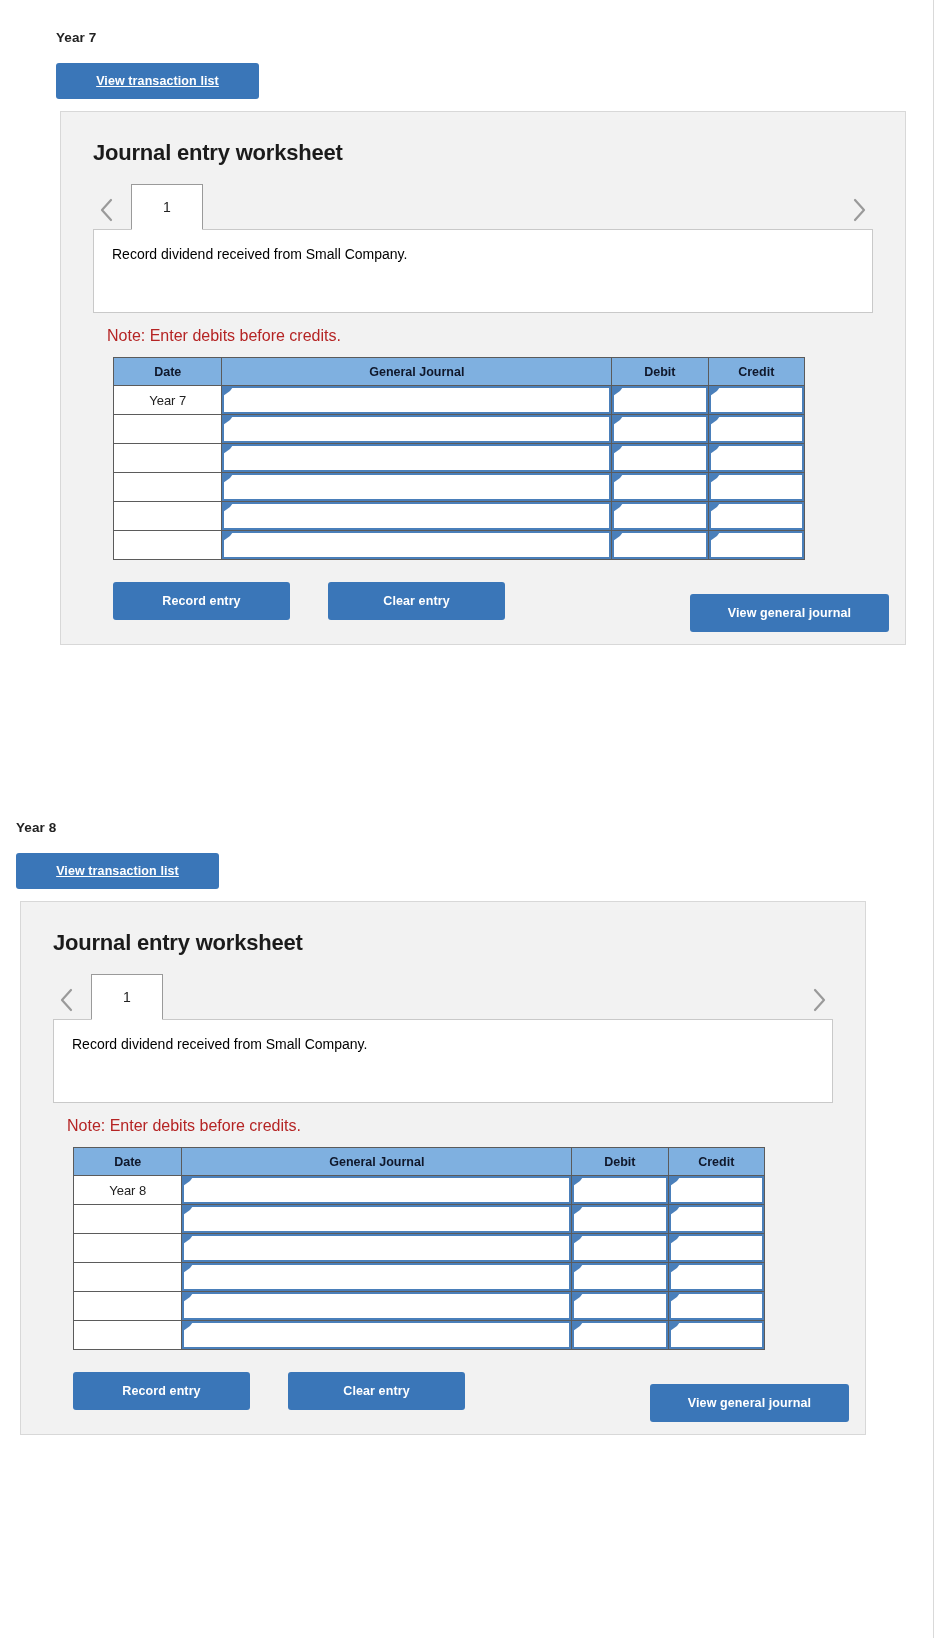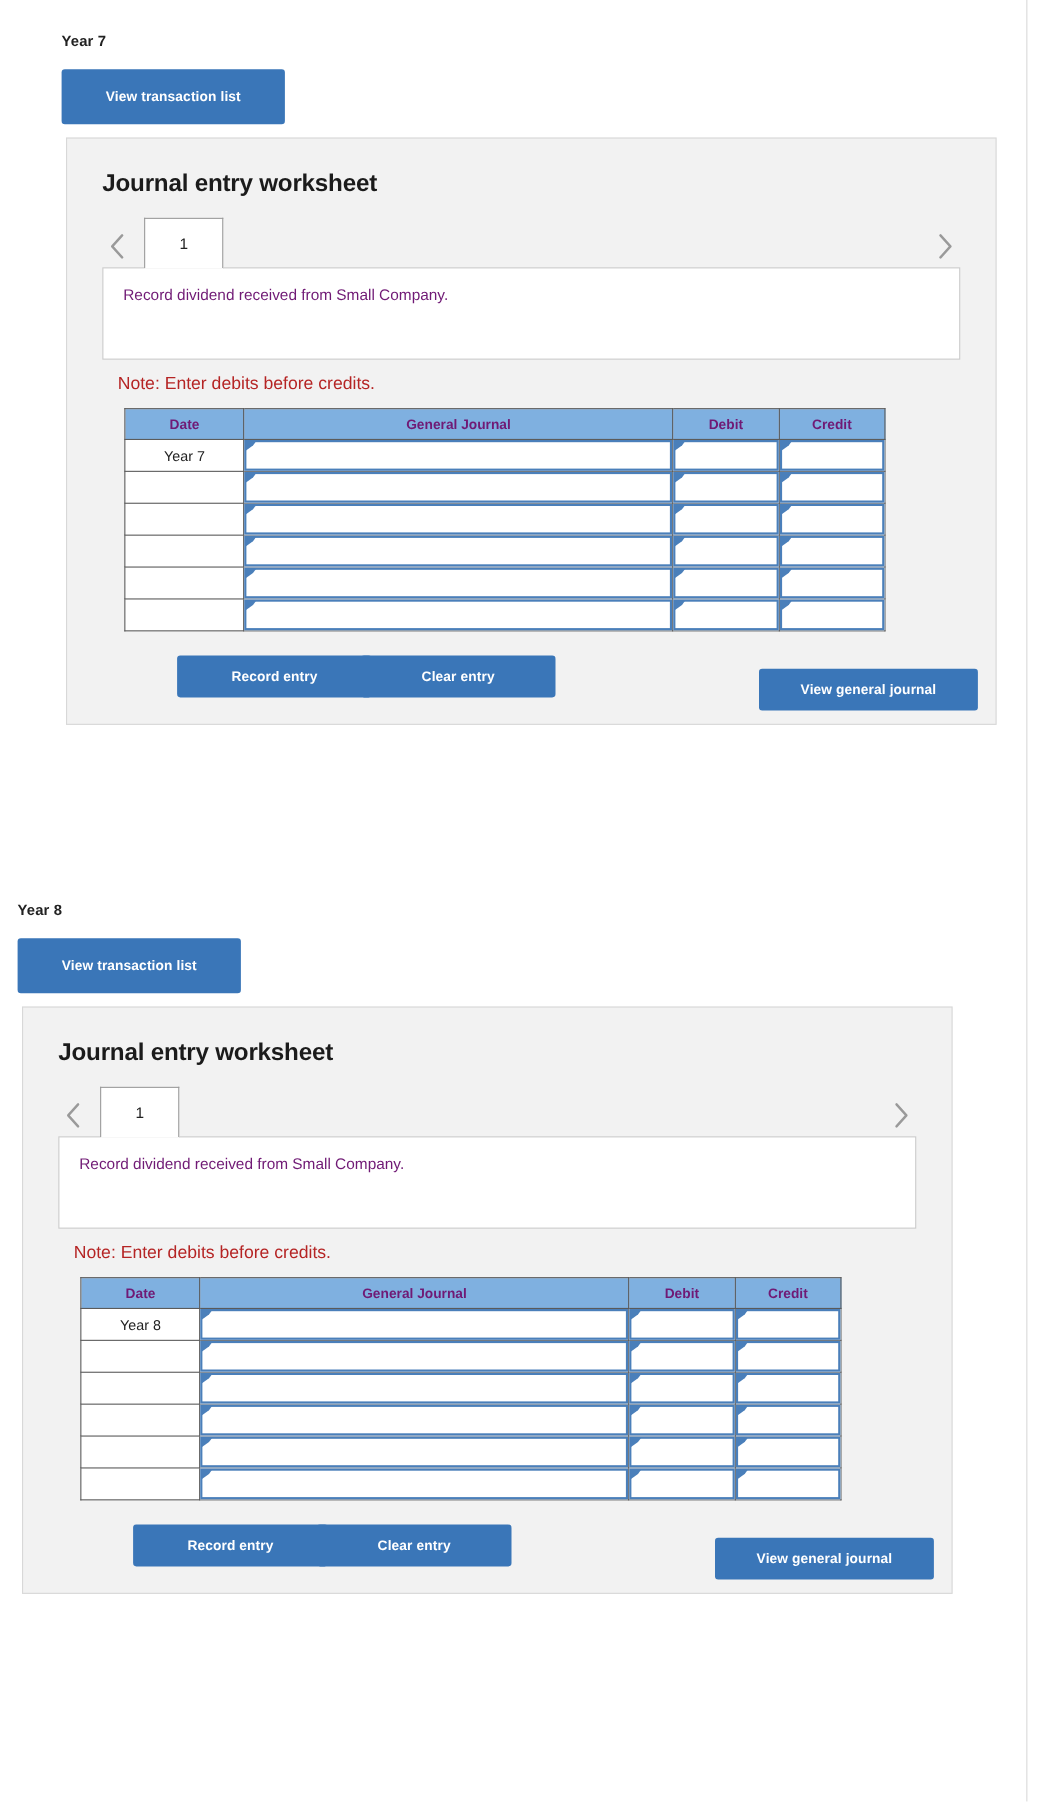--- a/index.html
+++ b/index.html
@@ -47,22 +47,23 @@
     font-size: 12.5px;
     font-weight: bold;
     letter-spacing: 0.1px;
     cursor: pointer;
     padding: 0 12px;
     white-space: nowrap;
   }
 
   .btn-view-transactions {
     margin: 18px 0 0 16px;
-    height: 50px;
+    height: 36px;
     min-width: 203px;
+    text-decoration: underline;
   }
 
   .panel {
     margin: 12px 0 0 20px;
     width: 846px;
     background: #f2f2f2;
     border: 1px solid #d8d8d8;
     padding: 20px 0 24px 0;
   }
 
@@ -105,21 +106,21 @@
     z-index: 2;
   }
 
   .desc-box {
     margin: 0 32px 0 32px;
     height: 84px;
     background: #ffffff;
     border: 1px solid #c9c9c9;
     padding: 16px 18px;
     font-size: 14px;
-    color: #701a75;
+    color: #000000;
     margin-top: -1px;
   }
 
   .note {
     margin: 14px 0 0 46px;
     font-size: 16px;
     color: #b52424;
   }
 
   
@@ -129,21 +130,21 @@
     table-layout: fixed;
     width: 692px;
     background: #ffffff;
   }
   table.jtable th {
     background: #7fb0e0;
     border: 1px solid #5b5b5b;
     height: 28px;
     font-size: 12.5px;
     font-weight: bold;
-    color: #701a75;
+    color: #0f172a;
     text-align: center;
     padding: 0;
   }
   table.jtable td {
     border: 1px solid #5b5b5b;
     height: 29px;
     padding: 0;
     vertical-align: middle;
   }
   .col-date   { width: 108px; }
@@ -180,21 +181,21 @@
     border-right: 3px solid transparent;
   }
 
   
   .actions {
     position: relative;
     margin: 22px 0 0 52px;
     width: 776px;
     height: 38px;
   }
-  .btn-record   { position: absolute; left: 0px;   top: 0; width: 177px; height: 38px; margin-left: 48px; }
+  .btn-record   { position: absolute; left: 0px;   top: 0; width: 177px; height: 38px; }
   .btn-clear    { position: absolute; left: 215px; top: 0; width: 177px; height: 38px; }
   .btn-journal  { position: absolute; left: 577px; top: 12px; width: 199px; height: 38px; }
 </style>
 </head>
 <body>
 
 <div id="page">
   <div class="page-right-rule"></div>
   <div id="sections-host">
   <div class="section" style="top: 30px; padding-left: 40px;">

